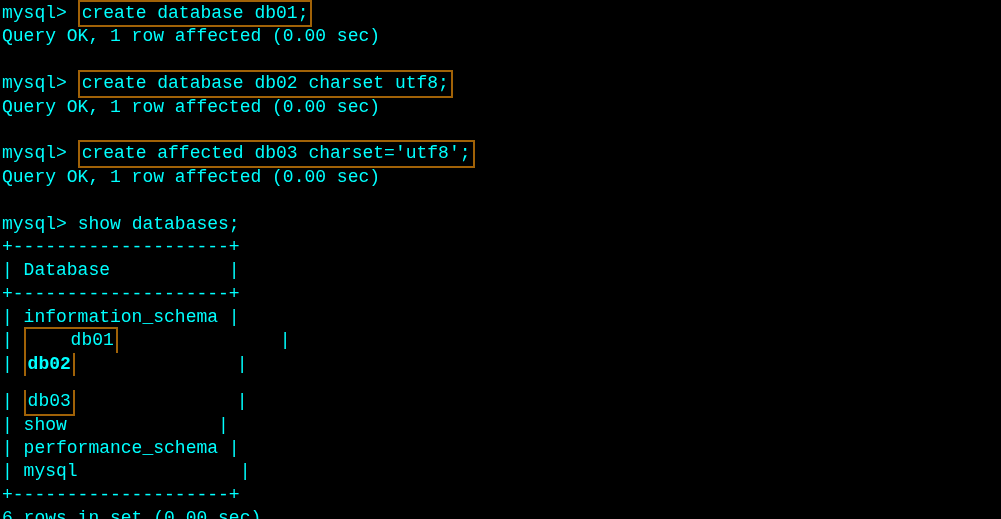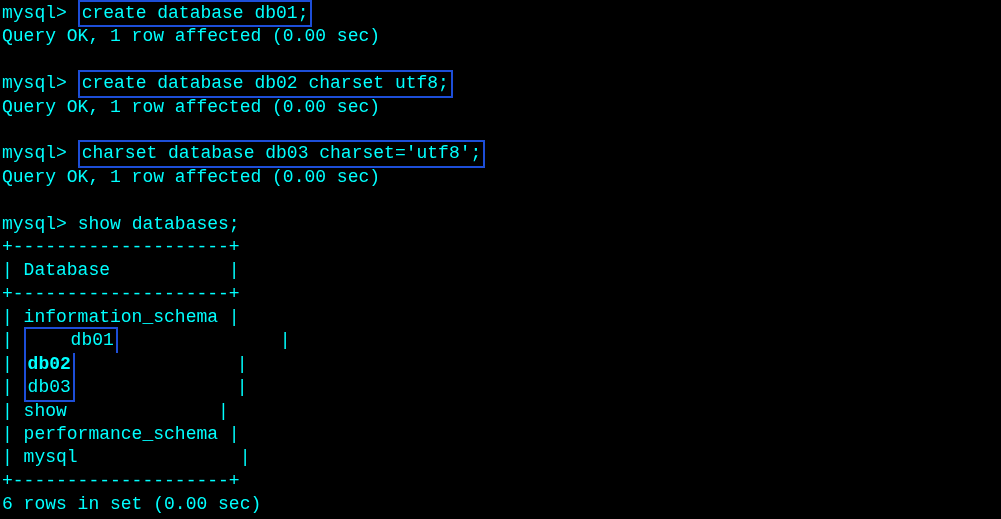--- a/index.html
+++ b/index.html
@@ -15,43 +15,43 @@
       line-height: 1.3;
       padding: 2px;
       width: 1001px;
       height: 519px;
       overflow: hidden;
     }
     .line {
       white-space: pre;
     }
     .red-box {
-      border: 2px solid #1d4ed8;
+      border: 2px solid #a16207;
       display: inline-block;
       padding: 0 2px;
       margin: -2px 0;
     }
   </style>
 </head>
 <body>
 
 <div class="line"><span>mysql&gt; </span><span class="red-box"><span>create database db01;</span></span></div>
 <div class="line">Query OK, 1 row affected (0.00 sec)</div>
 <div class="line"> </div>
 <div class="line"><span>mysql&gt; </span><span class="red-box"><span>create database db02 charset utf8;</span></span></div>
 <div class="line">Query OK, 1 row affected (0.00 sec)</div>
 <div class="line"> </div>
-<div class="line"><span>mysql&gt; </span><span class="red-box"><span>charset database db03 charset='utf8';</span></span></div>
+<div class="line"><span>mysql&gt; </span><span class="red-box"><span>create affected db03 charset='utf8';</span></span></div>
 <div class="line">Query OK, 1 row affected (0.00 sec)</div>
 <div class="line"> </div>
 <div class="line"><span>mysql&gt; </span><span>show databases;</span></div>
 <div class="line">+--------------------+</div>
 <div class="line">| Database           |</div>
 <div class="line">+--------------------+</div>
 <div class="line">| information_schema |</div>
 <div class="line"><span>| </span><span class="red-box" style="border-bottom:none;padding-left:45px;"><span>db01</span></span><span>               |</span></div>
 <div class="line"><span>| </span><span class="red-box" style="border-top:none;border-bottom:none;font-weight:bold;"><span>db02</span></span><span>               |</span></div>
-<div class="line"><span>| </span><span class="red-box" style="border-top:none;"><span>db03</span></span><span>               |</span></div>
+<div class="line"><span>| </span><span class="red-box" style="border-top:none;margin-top:14px;"><span>db03</span></span><span>               |</span></div>
 <div class="line">| show              |</div>
 <div class="line">| performance_schema |</div>
 <div class="line">| mysql               |</div>
 <div class="line">+--------------------+</div>
 <div class="line">6 rows in set (0.00 sec)</div>
 
 </body></html>

